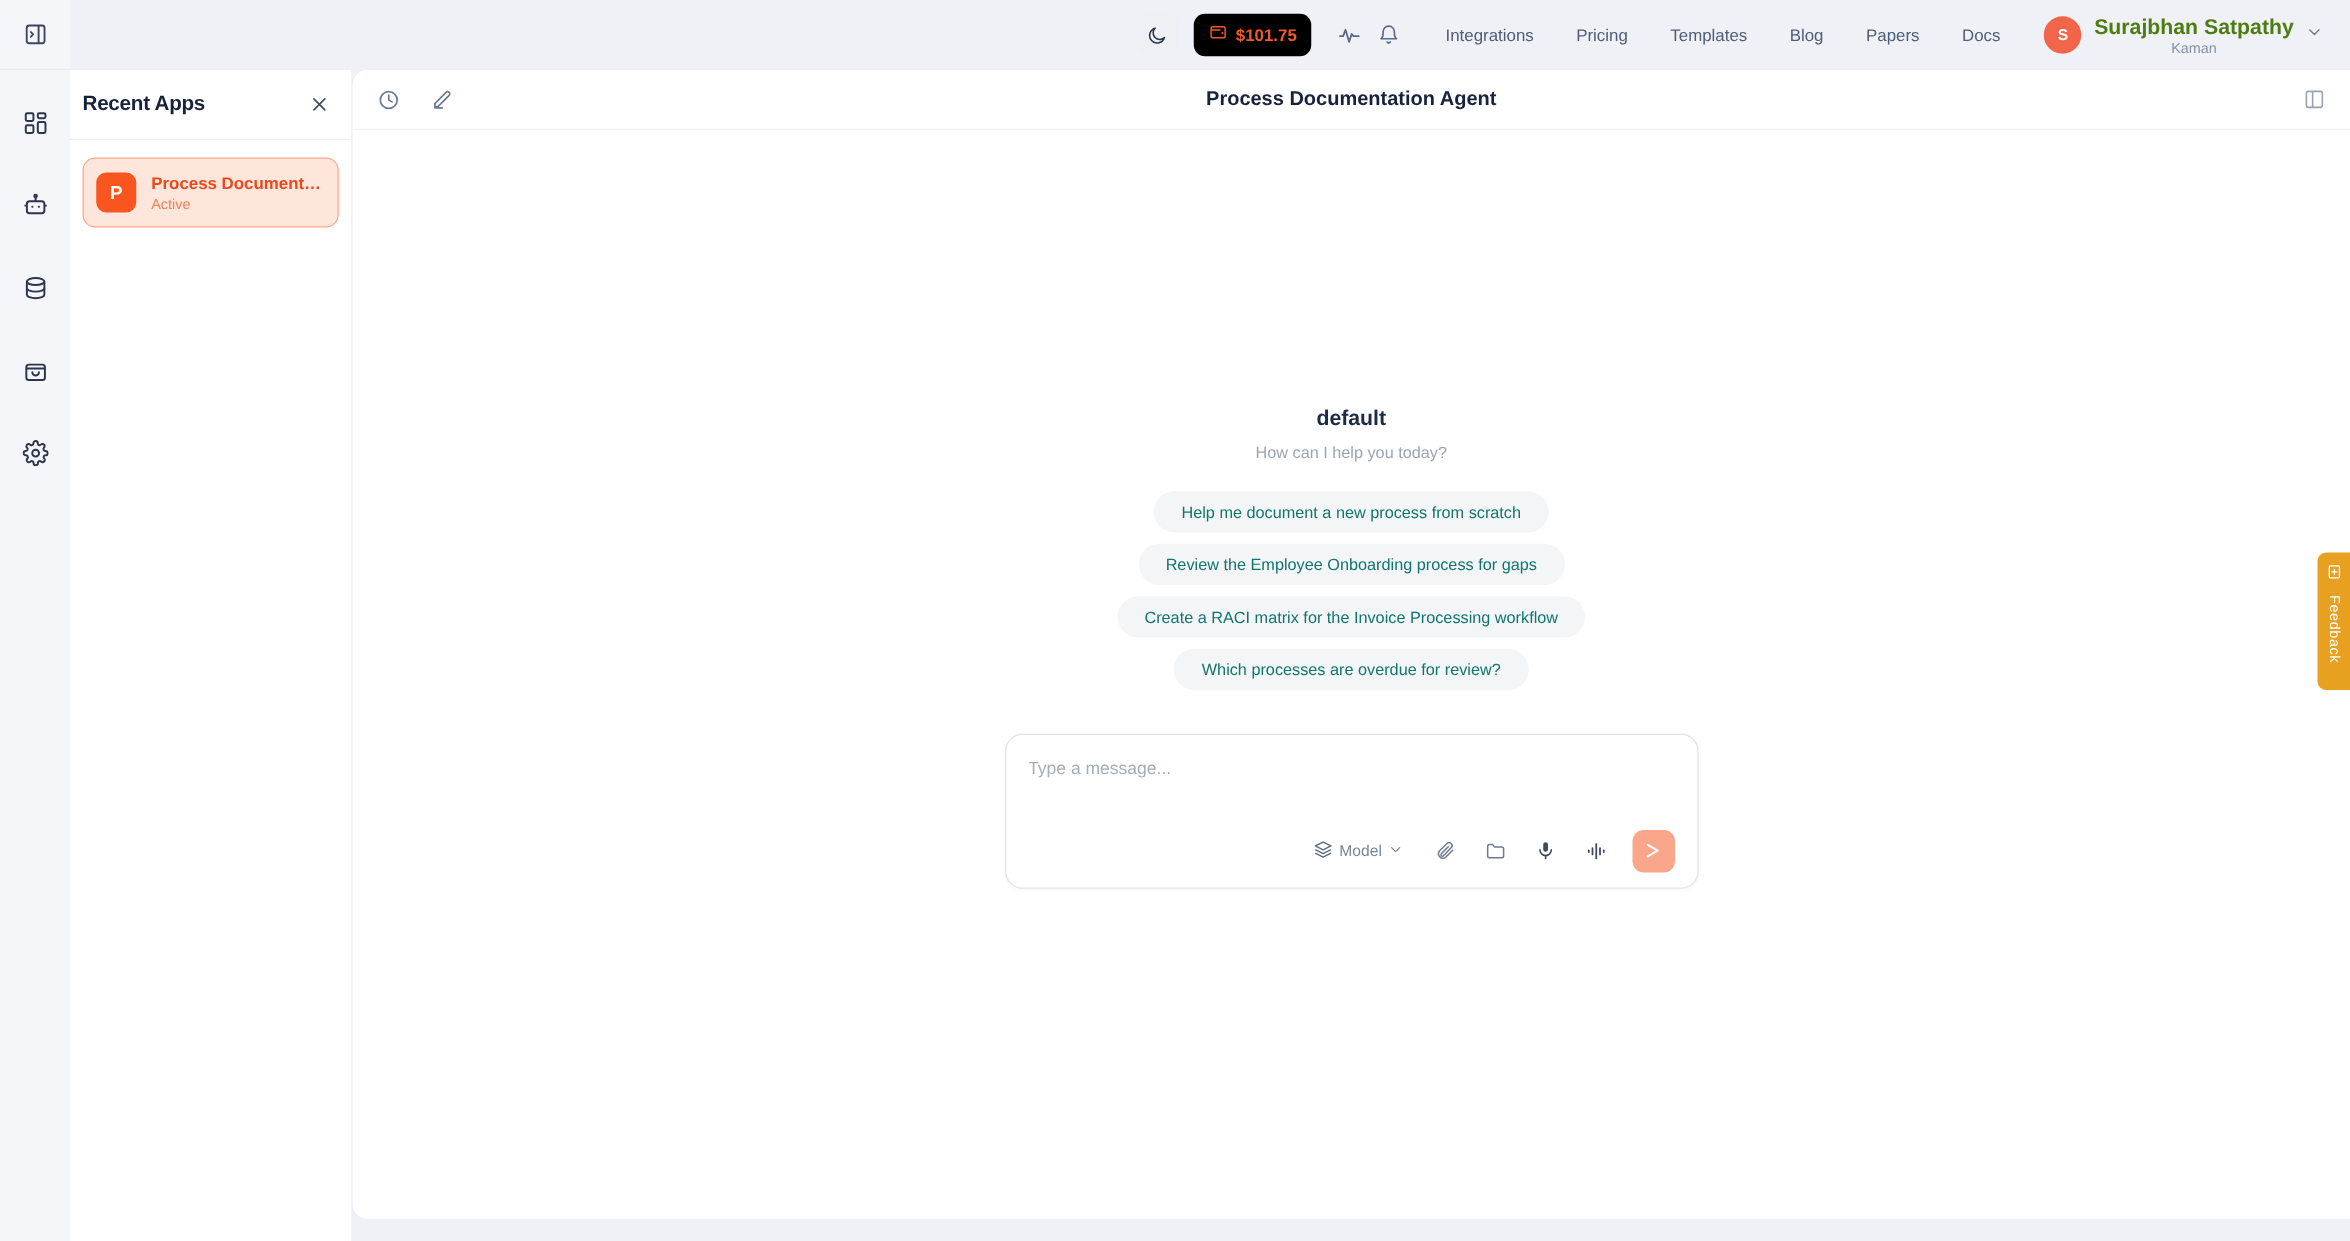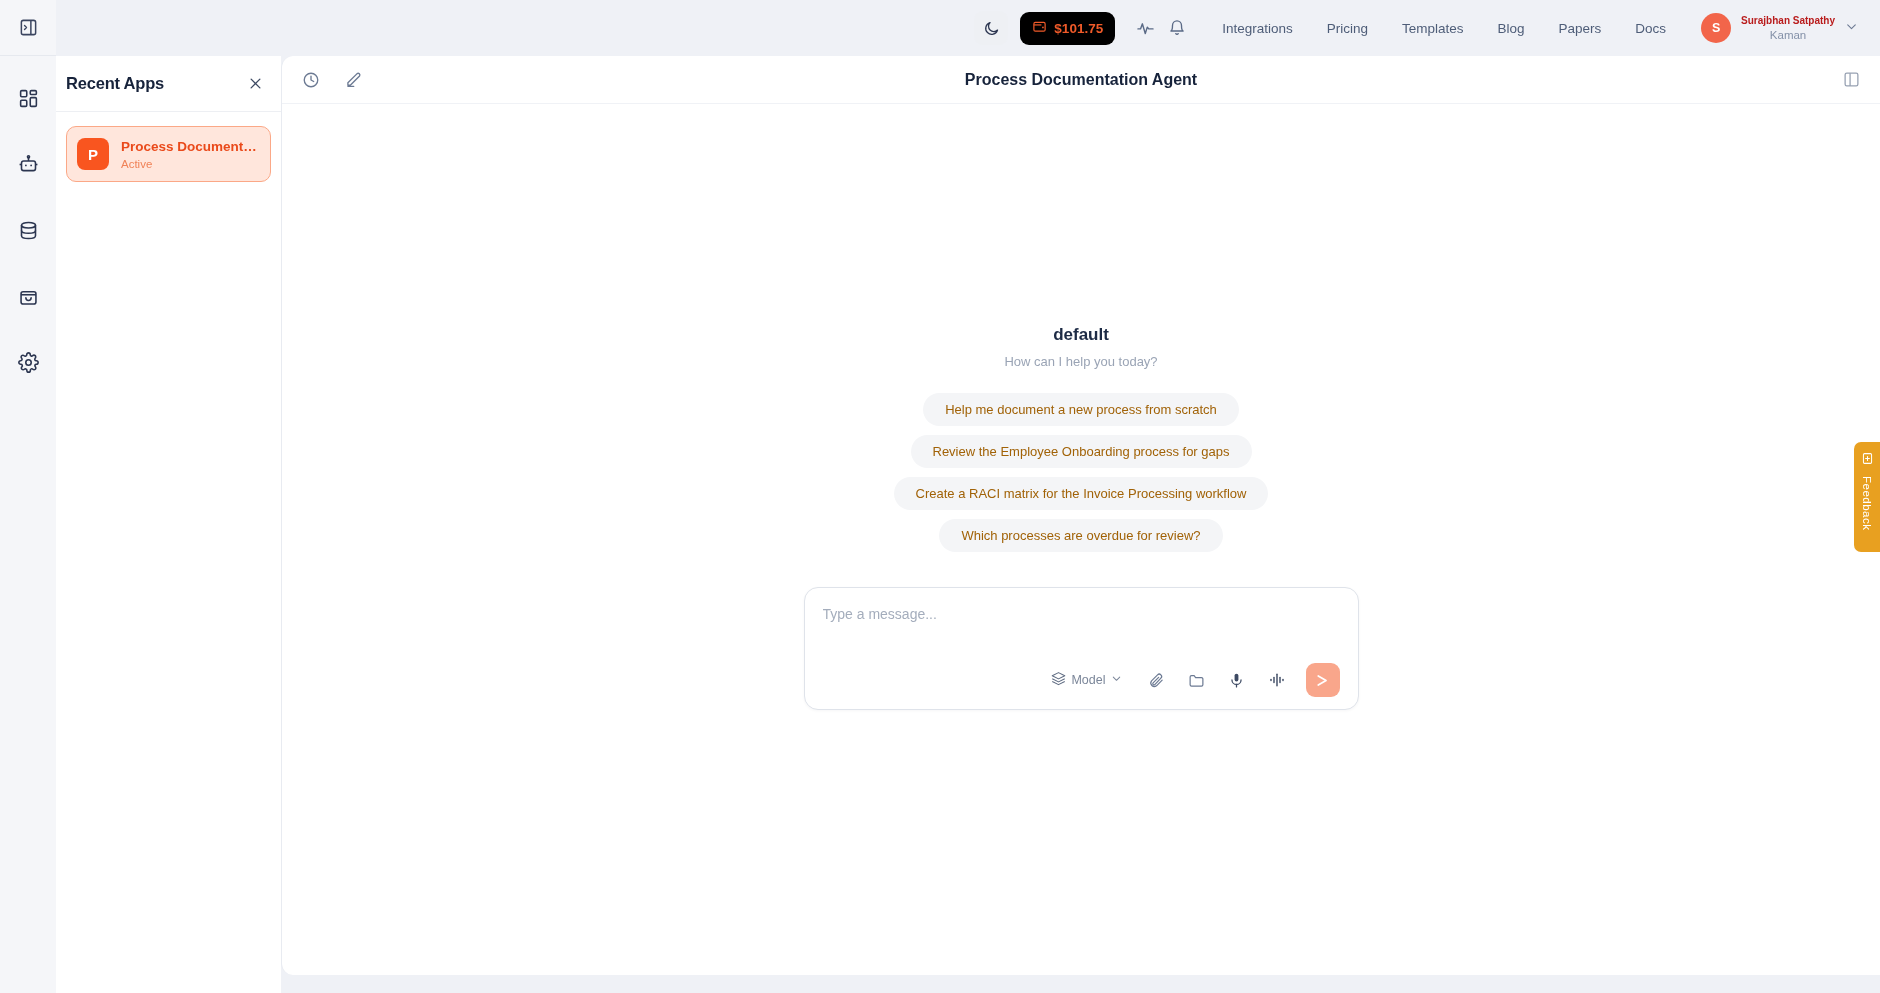--- a/index.html
+++ b/index.html
@@ -99,21 +99,21 @@
   .user-chip {
     display: flex; align-items: center; gap: 10px;
     margin-left: 18px; cursor: pointer;
   }
   .user-avatar {
     width: 30px; height: 30px; border-radius: 50%;
     background: #f2654a; color: #fff;
     font-size: 12.5px; font-weight: bold;
     display: flex; align-items: center; justify-content: center;
   }
-  .user-name { font-size: 10px; font-weight: bold; color: #b91c1c; line-height: 1.25; }
+  .user-name { font-size: 17px; font-weight: bold; color: #4d7c0f; line-height: 1.25; }
   .user-org { font-size: 11.5px; color: #8491a8; text-align: center; margin-top: 1px; }
 
   
   .chat-panel {
     position: absolute; left: 281px; top: 56px;
     width: 1599px; height: 919px;
     background: #ffffff;
     border-top-left-radius: 12px;
     border-bottom-left-radius: 12px;
     border-left: 1px solid #e8ebf1;
@@ -140,21 +140,21 @@
     align-items: center; justify-content: center;
     padding-bottom: 44px;
   }
   .welcome-title { font-size: 17px; font-weight: bold; color: #1d2b45; }
   .welcome-sub { font-size: 13px; color: #9aa4b5; margin-top: 9px; }
 
   .chips { margin-top: 24px; display: flex; flex-direction: column;
     align-items: center; gap: 9px; }
   .chip {
     background: #f4f5f7; border-radius: 20px;
-    padding: 9px 22px; font-size: 13px; color: #a16207;
+    padding: 9px 22px; font-size: 13px; color: #0f766e;
     cursor: pointer; white-space: nowrap;
   }
 
   .composer {
     margin-top: 35px; width: 555px;
     background: #fff; border: 1px solid #dfe3ea;
     border-radius: 14px; padding: 16px 18px 12px 18px;
     box-shadow: 0 1px 3px rgba(20,30,60,0.04);
   }
   .composer-input {

